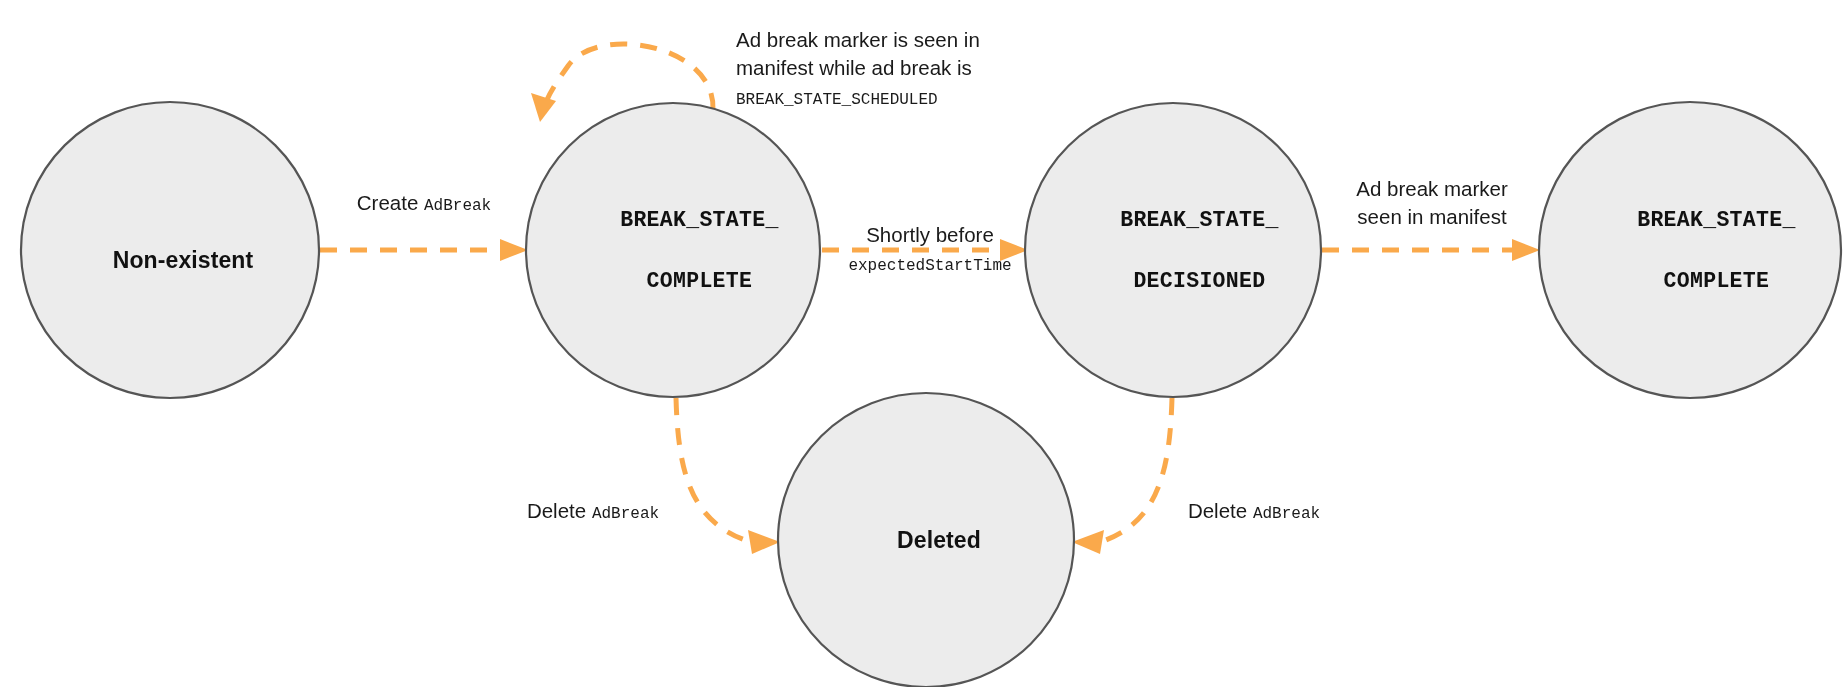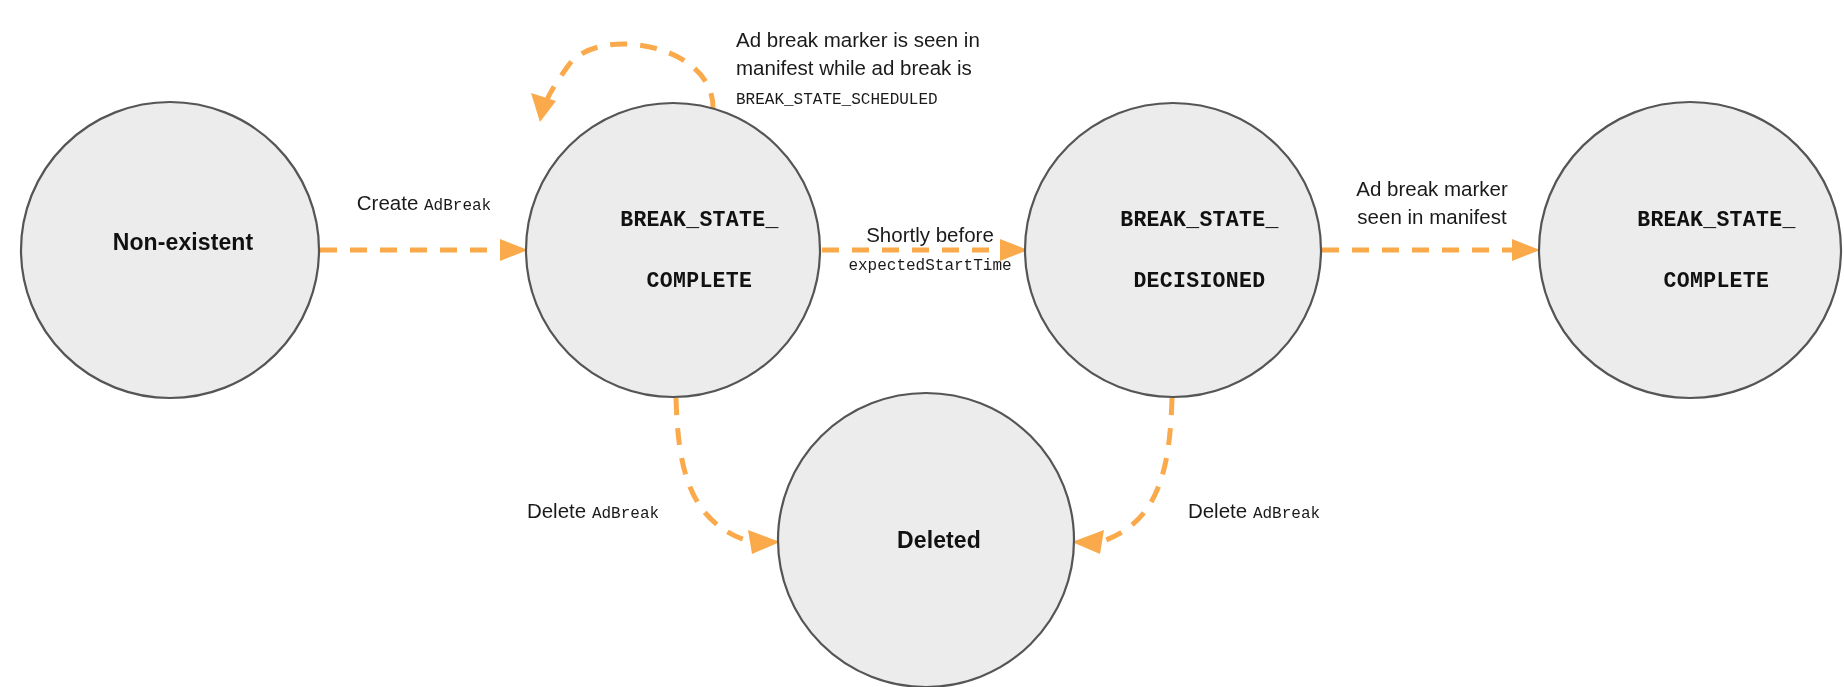--- a/index.html
+++ b/index.html
@@ -76,21 +76,21 @@
       <polygon class="arrow-head" points="1072,542 1104,530 1100,554"></polygon>
     </g>
 
     <ellipse class="node-ellipse" cx="170" cy="250" rx="149" ry="148"></ellipse>
     <ellipse class="node-ellipse" cx="673" cy="250" rx="147" ry="147"></ellipse>
     <ellipse class="node-ellipse" cx="1173" cy="250" rx="148" ry="147"></ellipse>
     <ellipse class="node-ellipse" cx="1690" cy="250" rx="151" ry="148"></ellipse>
     <ellipse class="node-ellipse" cx="926" cy="540" rx="148" ry="147"></ellipse>
   </svg>
 
-  <div class="node-label prose" style="left:170px;top:242px;">
+  <div class="node-label prose" style="left:170px;top:260px;">
     <span>Non-existent</span>
   </div>
 
   <div class="node-label" style="left:673px;top:250px;">
     <span>BREAK_STATE_</span><br>
     <span>COMPLETE</span>
   </div>
 
   <div class="node-label" style="left:1173px;top:250px;">
     <span>BREAK_STATE_</span><br>

